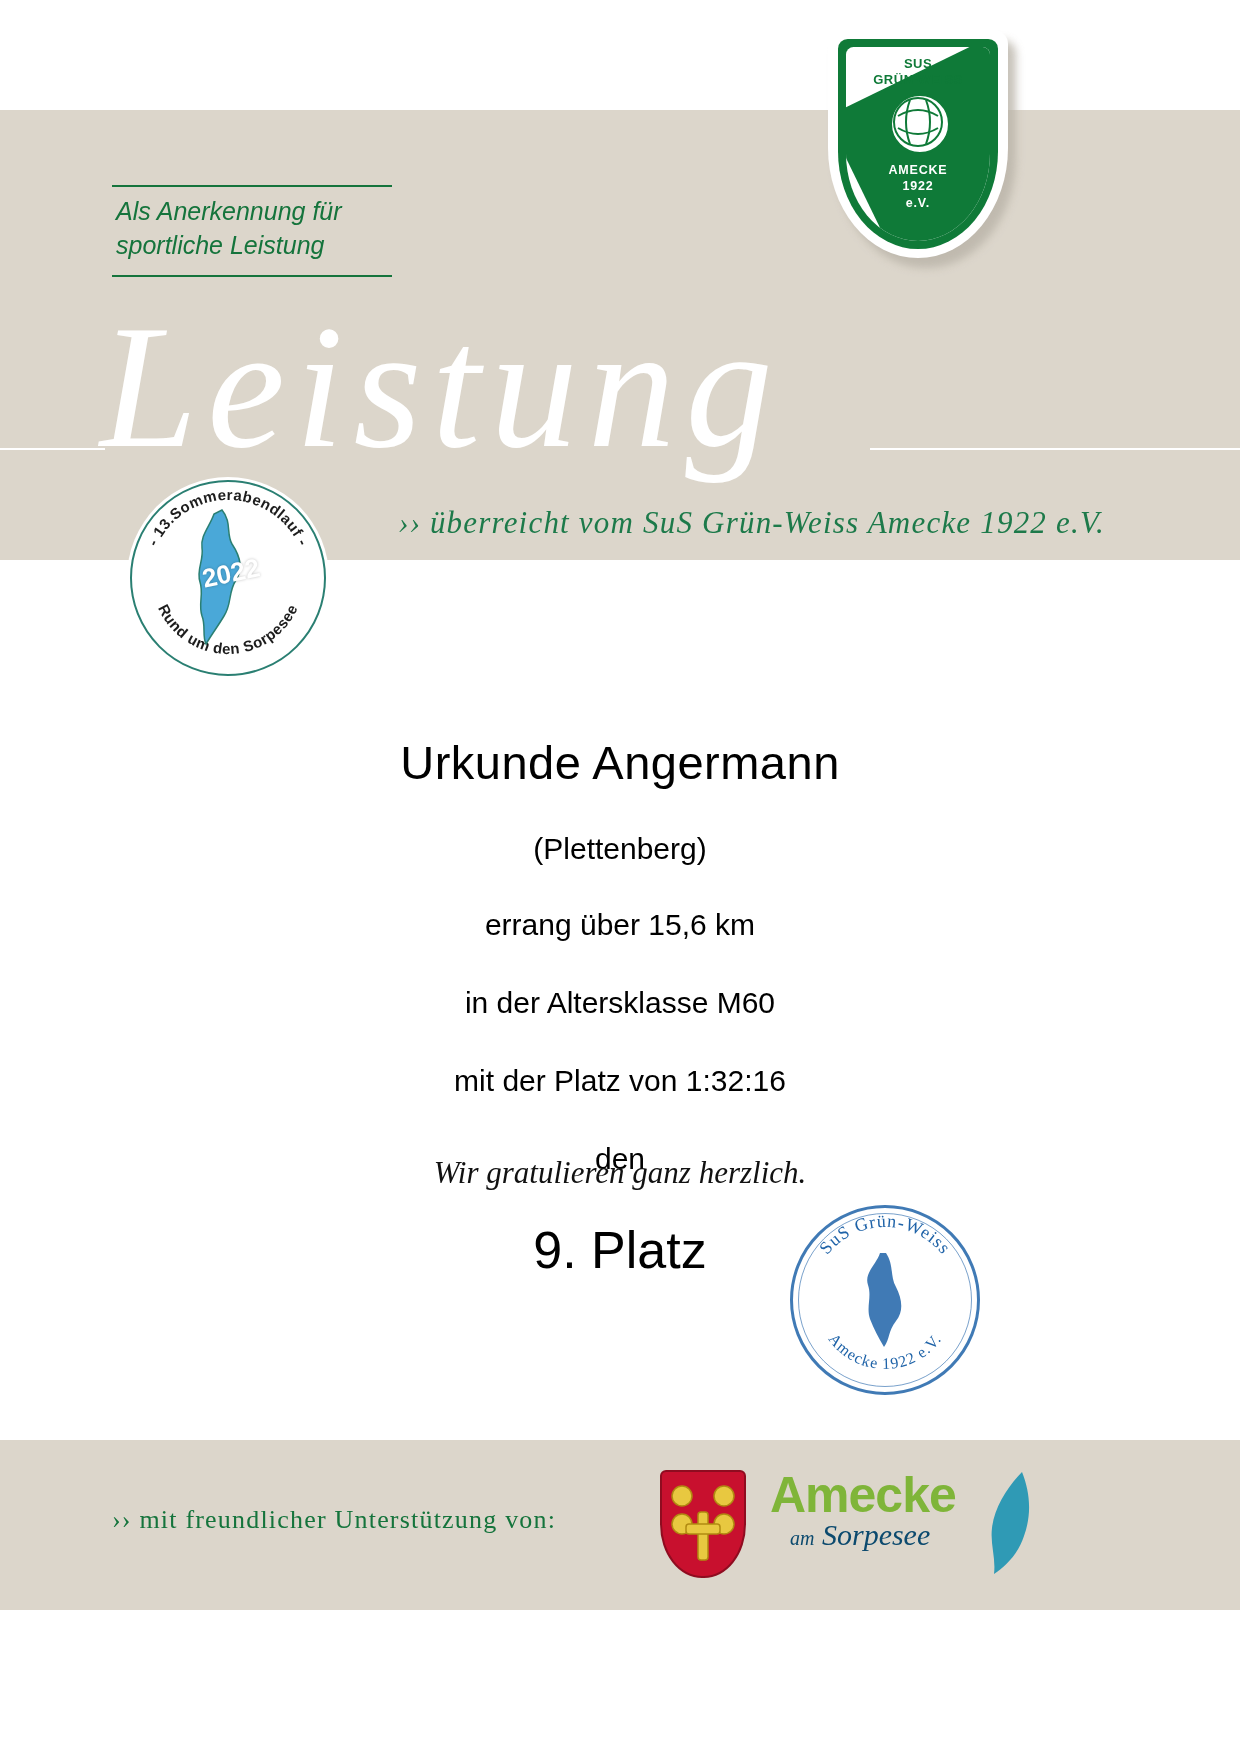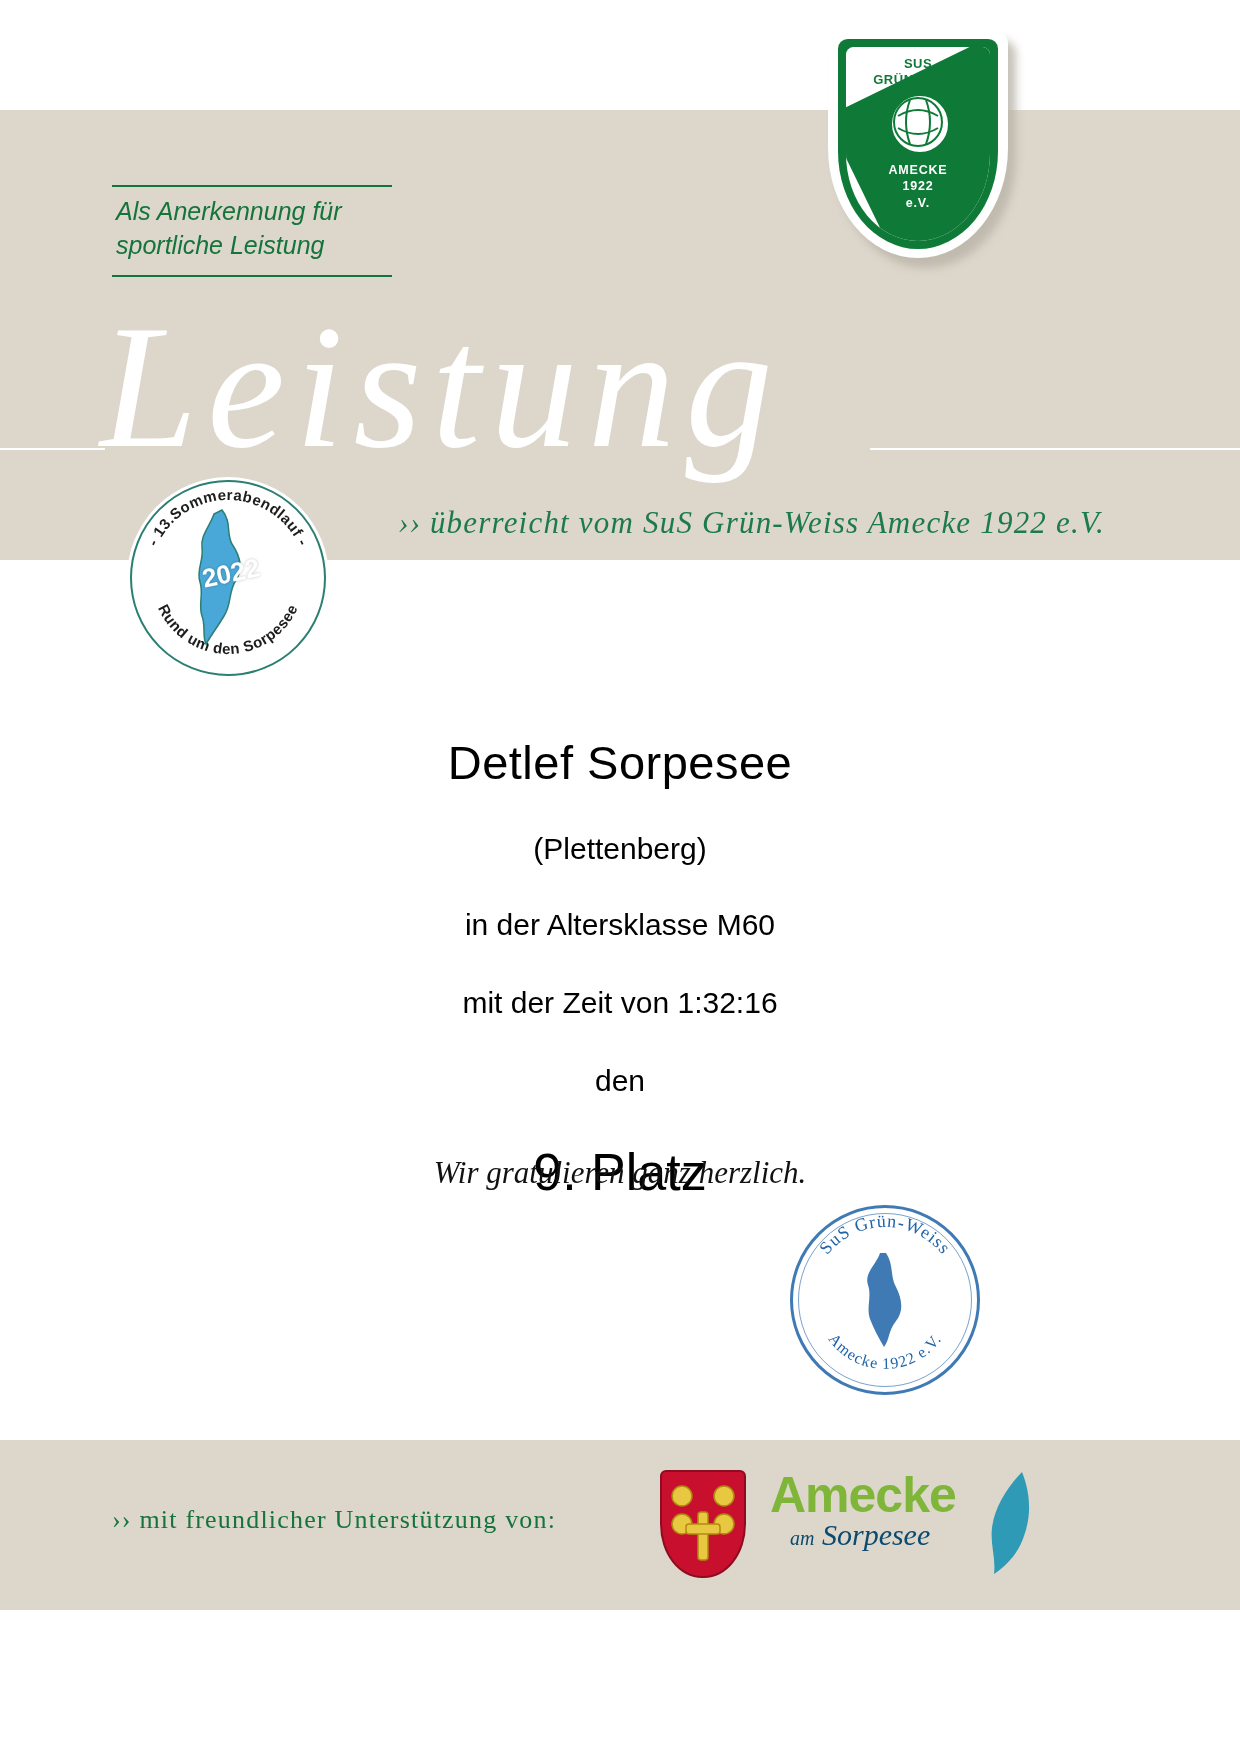--- a/index.html
+++ b/index.html
@@ -398,24 +398,25 @@
     </text>
   </svg>
   <svg class="lake" viewBox="0 0 66 140">
     <path d="M34 2 C44 14 38 26 44 36 C52 48 56 60 48 72 C40 84 44 96 36 108 C30 118 24 126 18 136
              C14 128 18 118 14 108 C10 96 16 86 12 74 C8 62 16 52 14 40 C12 28 22 18 26 6 Z" fill="#4aa8d8" stroke="#2a7f72" stroke-width="1.5"></path>
   </svg>
   <div class="year">2022</div>
 </div>
 
 <div class="body-block">
-  <div class="line-name">Detlef Sorpesee</div>
+  <div class="line-name">Urkunde Angermann</div>
   <div class="line-city">(Plettenberg)</div>
+  <div class="line-dist">errang über 15,6 km</div>
   <div class="line-class">in der Altersklasse M60</div>
-  <div class="line-time">mit der Zeit von 1:32:16</div>
+  <div class="line-time">mit der Platz von 1:32:16</div>
   <div class="line-den">den</div>
   <div class="line-place">9. Platz</div>
 </div>
 
 <div class="congrats">Wir gratulieren ganz herzlich.</div>
 
 <div class="sig-area">
   
   
   

